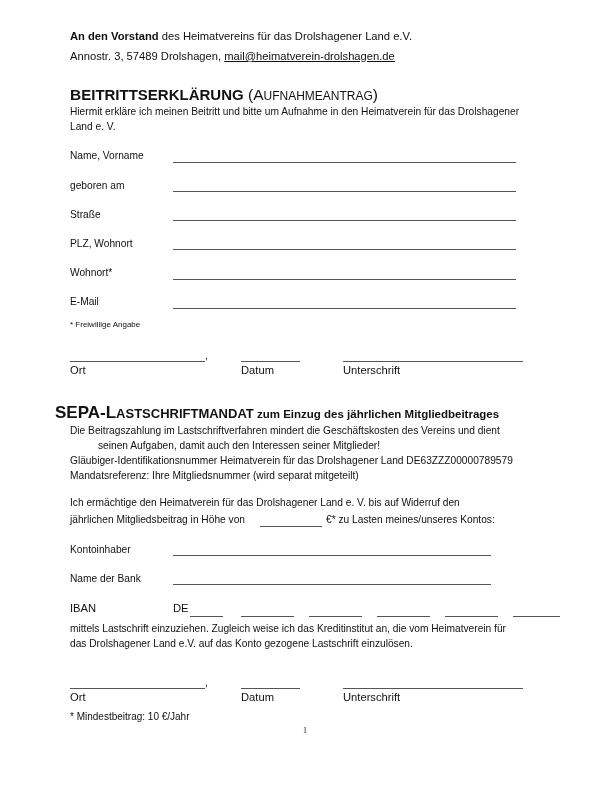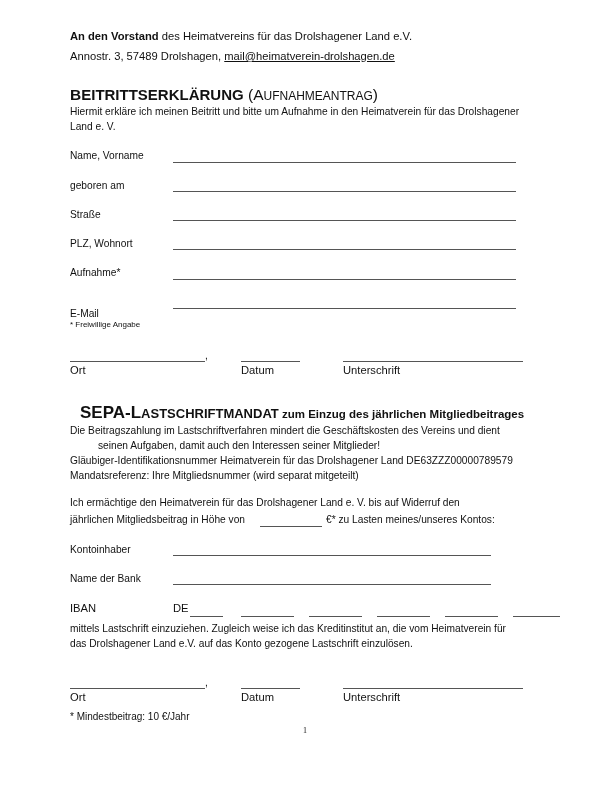--- a/index.html
+++ b/index.html
@@ -45,37 +45,37 @@
 
 <div class="abs t10" style="left:70px; top:180px;">geboren am</div>
 <input class="field-input" style="left: 173px; top: 177px; width: 343px;" value="">
 
 <div class="abs t10" style="left:70px; top:209px;">Straße</div>
 <input class="field-input" style="left: 173px; top: 206px; width: 343px;" value="">
 
 <div class="abs t10" style="left:70px; top:238px;">PLZ, Wohnort</div>
 <input class="field-input" style="left: 173px; top: 235px; width: 343px;" value="">
 
-<div class="abs t10" style="left:70px; top:267px;">Aufnahme*</div>
+<div class="abs t10" style="left:70px; top:267px;">Wohnort*</div>
 <input class="field-input" style="left: 173px; top: 265px; width: 343px;" value="">
 
-<div class="abs t10" style="left:70px; top:296px;margin-top:12px;">E-Mail</div>
+<div class="abs t10" style="left:70px; top:296px;">E-Mail</div>
 <input class="field-input" style="left: 173px; top: 294px; width: 343px;" value="">
 
 <div class="abs t8" style="left:70px; top:320px;">* Freiwillige Angabe</div>
 
 <input class="field-input" style="left: 70px; top: 347px; width: 135px;">
 <div class="abs t10" style="left:205px; top:350px;">,</div>
 <input class="field-input" style="left: 241px; top: 347px; width: 59px;">
 <input class="field-input" style="left: 343px; top: 347px; width: 180px;">
 <div class="abs t11" style="left:70px; top:364px;">Ort</div>
 <div class="abs t11" style="left:241px; top:364px;">Datum</div>
 <div class="abs t11" style="left:343px; top:364px;">Unterschrift</div>
 
-<div class="abs" style="left:80px; top:403px;">
+<div class="abs" style="left:55px; top:403px;">
   <span class="h-big" style="font-size:17px;">SEPA-L</span><span class="h-sc" style="font-size:13px;">ASTSCHRIFTMANDAT</span><span class="bold" style="font-size:11.5px;"> zum Einzug des jährlichen Mitgliedbeitrages</span>
 </div>
 <div class="abs t10" style="left:70px; top:425px;">Die Beitragszahlung im Lastschriftverfahren mindert die Geschäftskosten des Vereins und dient</div>
 <div class="abs t10" style="left:70px; top:440px;margin-left:28px;">seinen Aufgaben, damit auch den Interessen seiner Mitglieder!</div>
 <div class="abs t10" style="left:70px; top:455px;">Gläubiger-Identifikationsnummer Heimatverein für das Drolshagener Land DE63ZZZ00000789579</div>
 <div class="abs t10" style="left:70px; top:470px;">Mandatsreferenz: Ihre Mitgliedsnummer (wird separat mitgeteilt)</div>
 <div class="abs t10" style="left:70px; top:485px;margin-top:12px;">Ich ermächtige den Heimatverein für das Drolshagener Land e. V. bis auf Widerruf den</div>
 
 <div class="abs t10" style="left:70px; top:514px;">jährlichen Mitgliedsbeitrag in Höhe von</div>
 <input class="field-input" style="left: 260px; top: 512px; width: 62px;" value="">

